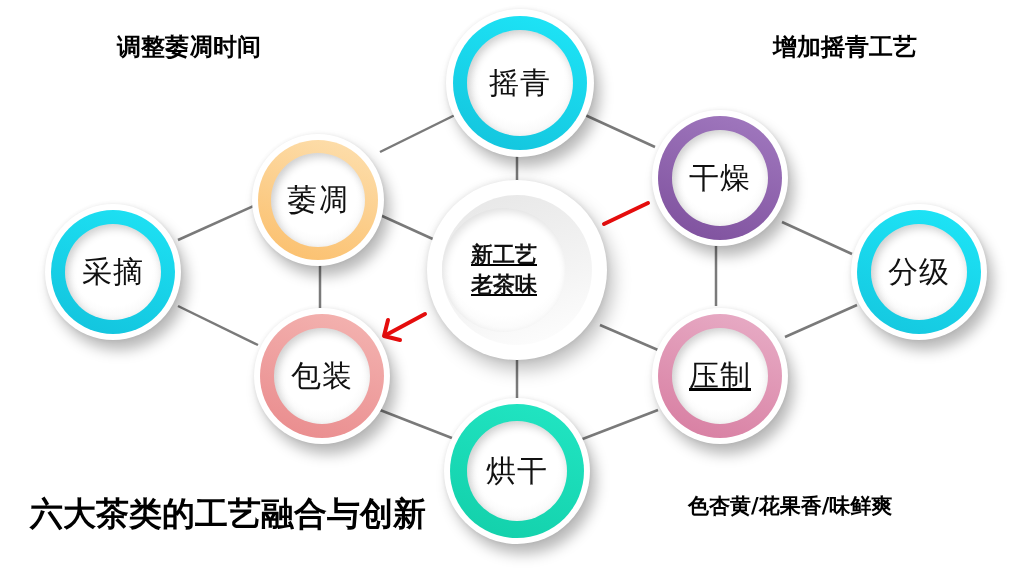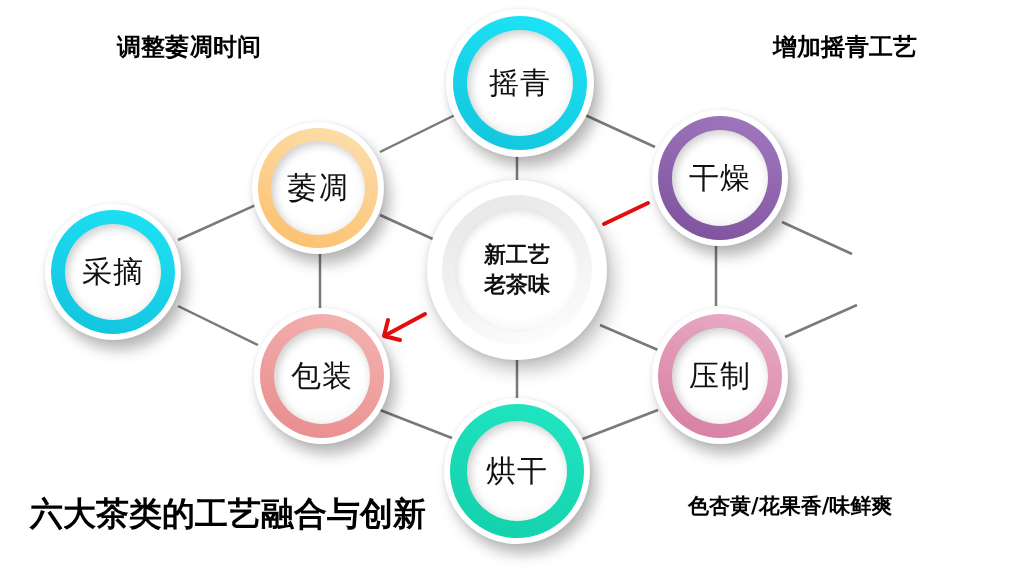--- a/index.html
+++ b/index.html
@@ -32,21 +32,21 @@
   }
   .center {
     position: absolute; left: 427px; top: 180px; width: 180px; height: 180px;
     border-radius: 50%; background: #ffffff;
     box-shadow: 6px 10px 18px rgba(0,0,0,0.25), 0 0 6px rgba(0,0,0,0.1);
     display: flex; align-items: center; justify-content: center;
   }
   .center .c-ring {
     width: 150px; height: 150px; border-radius: 50%;
     background: linear-gradient(160deg, #e6e6e6, #f4f4f4 60%, #ffffff);
-    display: flex; align-items: center; justify-content: center;
+    display: flex; align-items: center;  text-decoration: underline;
   }
   .center .c-inner {
     width: 124px; height: 124px; border-radius: 50%;
     background: radial-gradient(circle at 50% 40%, #ffffff 60%, #f2f2f2 100%);
     box-shadow: inset 2px 4px 8px rgba(0,0,0,0.12);
     display: flex; flex-direction: column; align-items: center; justify-content: center;
   }
   .center .c-text {
     font-family: "DejaVu Sans", sans-serif; font-weight: bold;
     font-size: 22px; color: #111; line-height: 30px;
@@ -86,21 +86,21 @@
   </svg>
 
   <div class="node" style="left:45px;top:204px;width:136px;height:136px;text-align:center;">
     <div class="ring" style="width:124px;height:124px;background:linear-gradient(200deg,#1ee3f5,#12c2dc);">
       <div class="inner" style="width:96px;height:96px;">
         <span class="label">采摘</span>
       </div>
     </div>
   </div>
 
-  <div class="node" style="left:252px;top:122px;width:132px;height:132px;">
+  <div class="node" style="left:252px;top:134px;width:132px;height:132px;">
     <div class="ring" style="width:120px;height:120px;background:linear-gradient(200deg,#fde0b0,#fbbe6a);">
       <div class="inner" style="width:94px;height:94px;">
         <span class="label">萎凋</span>
       </div>
     </div>
   </div>
 
   <div class="node" style="left:446px;top:9px;width:148px;height:148px;">
     <div class="ring" style="width:134px;height:134px;background:linear-gradient(200deg,#1ee6f8,#13c3dc);">
       <div class="inner" style="width:106px;height:106px;">
@@ -110,24 +110,31 @@
   </div>
 
   <div class="node" style="left:652px;top:110px;width:136px;height:136px;">
     <div class="ring" style="width:124px;height:124px;background:linear-gradient(200deg,#a27ac0,#7d4f9c);">
       <div class="inner" style="width:96px;height:96px;">
         <span class="label">干燥</span>
       </div>
     </div>
   </div>
 
+  <div class="node" style="left:851px;top:204px;width:136px;height:136px;">
+    <div class="ring" style="width:124px;height:124px;background:linear-gradient(200deg,#1ee6f8,#14c6de);">
+      <div class="inner" style="width:96px;height:96px;">
+        <span class="label">分级</span>
+      </div>
+    </div>
+  </div>
 
   <div class="node" style="left:652px;top:308px;width:136px;height:136px;">
     <div class="ring" style="width:124px;height:124px;background:linear-gradient(200deg,#e8aec7,#d77ca0);">
-      <div class="inner" style="width:96px;height:96px;">
+      <div class="inner" style="width:96px;height:96px;text-decoration:underline;">
         <span class="label">压制</span>
       </div>
     </div>
   </div>
 
   <div class="node" style="left:444px;top:398px;width:146px;height:146px;">
     <div class="ring" style="width:134px;height:134px;background:linear-gradient(200deg,#22e6c4,#12cfa9);">
       <div class="inner" style="width:100px;height:100px;text-align:center;">
         <span class="label">烘干</span>
       </div>

